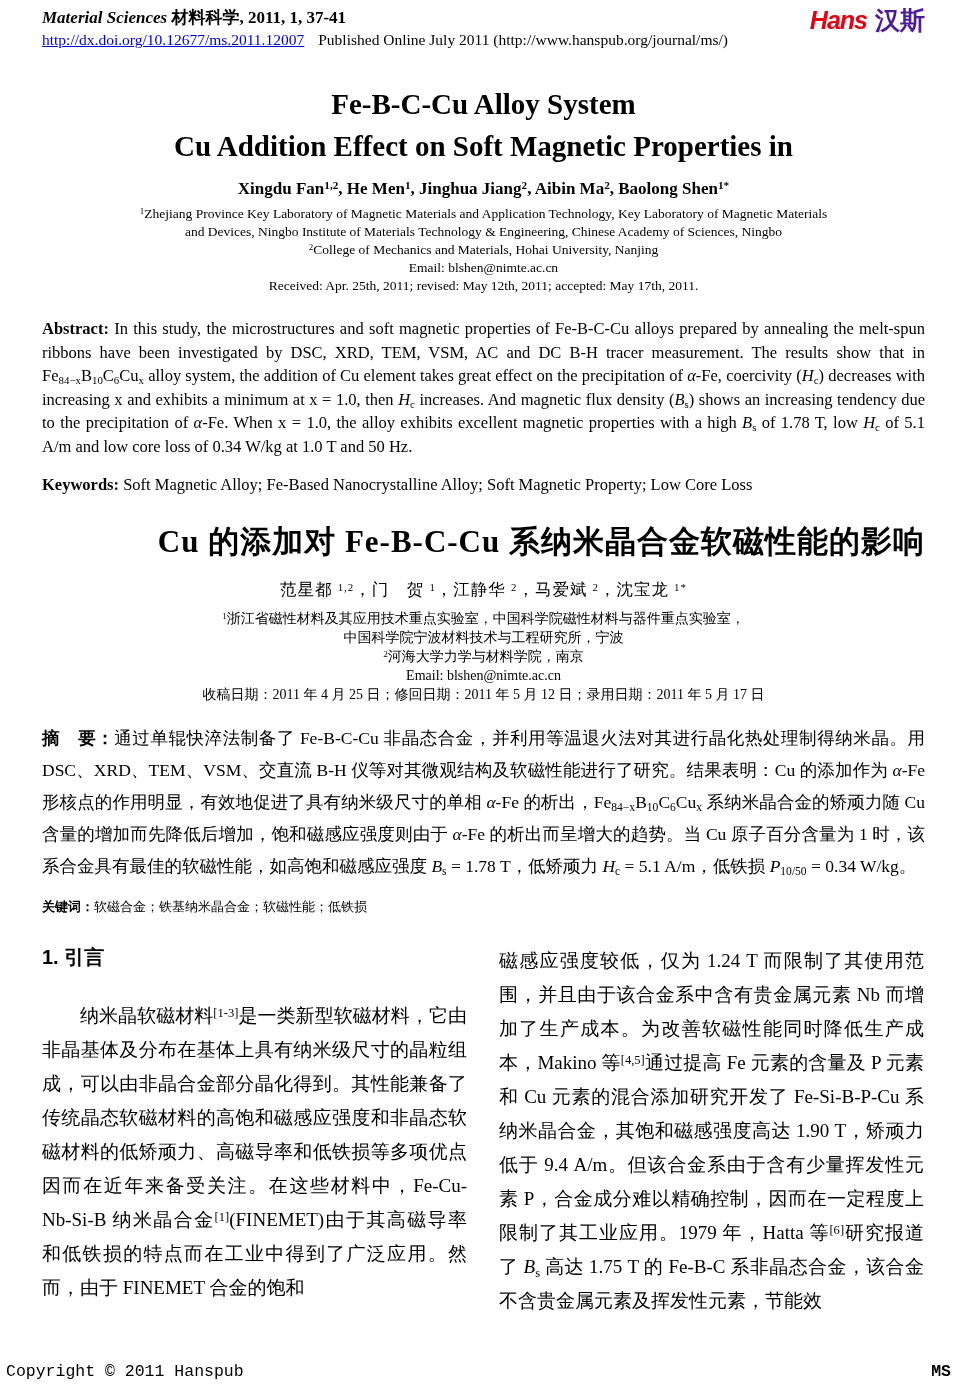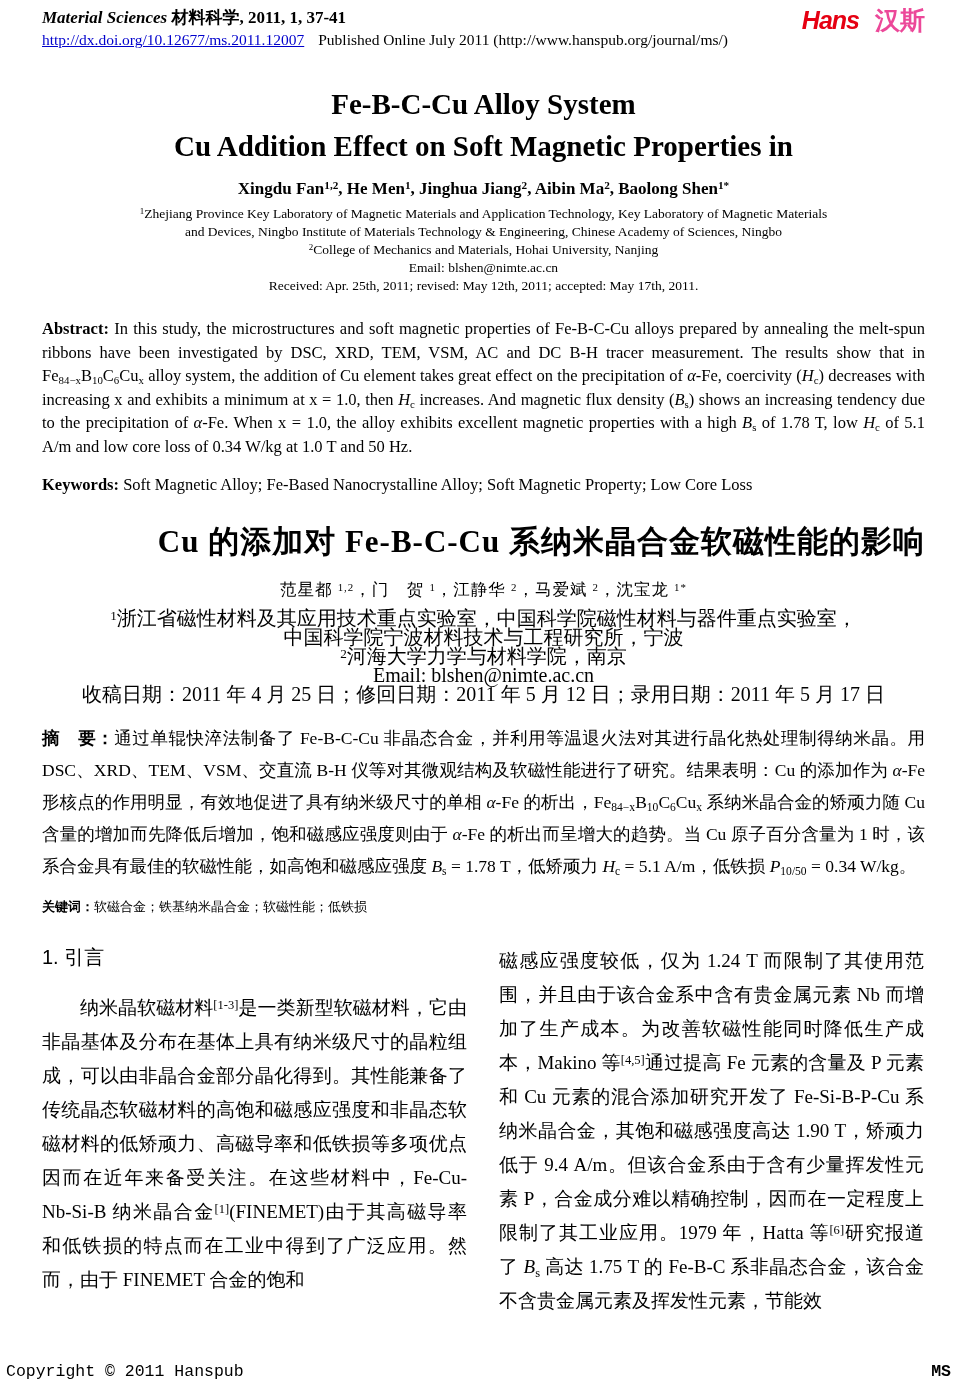--- a/index.html
+++ b/index.html
@@ -23,40 +23,40 @@
 
   
   .header { display: flex; justify-content: space-between; align-items: flex-start; }
   .journal-line { font-size: 17px; font-weight: bold; line-height: 1.2; }
   .journal-en { font-style: italic; }
   .doi-line { font-size: 15.5px; margin-top: 3px; }
   .doi-link { color: #0000cc; text-decoration: underline; cursor: pointer; }
   .published-info { margin-left: 14px; color: #000; }
   .logo { font-family: "Liberation Sans", sans-serif; font-weight: bold; font-size: 25px; line-height: 1; white-space: nowrap; }
   .logo-en { color: #e60012; font-style: italic; letter-spacing: -1px; }
-  .logo-zh { color: #ec4899; margin-left: 16px; font-family: Liberation Mono, monospace; }
+  .logo-zh { color: #4c1d95; margin-left: 8px; font-family: Liberation Mono, monospace; }
 
   
   .title-en { margin-top: 34px; text-align: center; font-size: 29px; font-weight: bold; line-height: 1.45; }
   .authors-en { margin-top: 12px; text-align: center; font-size: 17px; font-weight: bold; }
   .affils-en { margin-top: 6px; text-align: center; font-size: 13.5px; line-height: 18px; }
   .abstract-en { margin-top: 22px; font-size: 16.5px; line-height: 23.5px; text-align: justify; }
   .keywords-en { margin-top: 17px; font-size: 16.5px; }
 
   
   .title-zh { margin-top: 26px; text-align: right; font-size: 31px; font-weight: bold; letter-spacing: 1px; }
   .authors-zh { margin-top: 16px; text-align: center; font-size: 16.5px; letter-spacing: 1px; }
-  .affils-zh { margin-top: 8px; text-align: center; font-size: 20px; line-height: 19px; }
+  .affils-zh { margin-top: 8px; text-align: center; font-size: 14px; line-height: 19px; }
   .abstract-zh { margin-top: 18px; font-size: 17.5px; line-height: 32px; text-align: justify; }
   .keywords-zh { margin-top: 16px; font-size: 13px; }
 
   
   .columns { margin-top: 28px; display: flex; gap: 32px; }
   .col { width: 425px; }
-  .section-heading { font-family: "Liberation Sans", sans-serif; font-size: 20px; font-weight: normal; margin-bottom: 20px; }
+  .section-heading { font-family: "Liberation Sans", sans-serif; font-size: 20px; font-weight: bold; margin-bottom: 28px; }
   .body-par { font-size: 19px; line-height: 34px; text-align: justify; }
   .indent { text-indent: 2em; }
 
   
   .footer {
     position: absolute;
     left: 6px; right: 16px; bottom: 8px;
     display: flex; justify-content: space-between;
     font-size: 16.5px;
     font-family: Liberation Mono, monospace;

